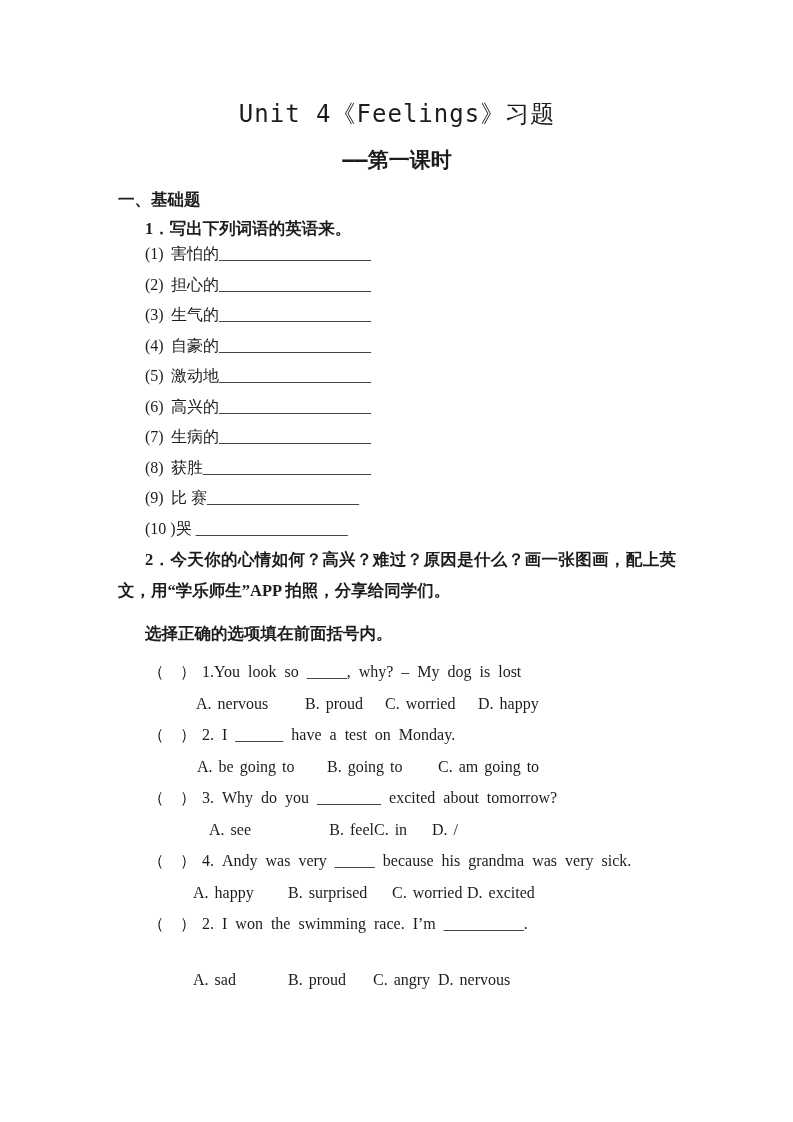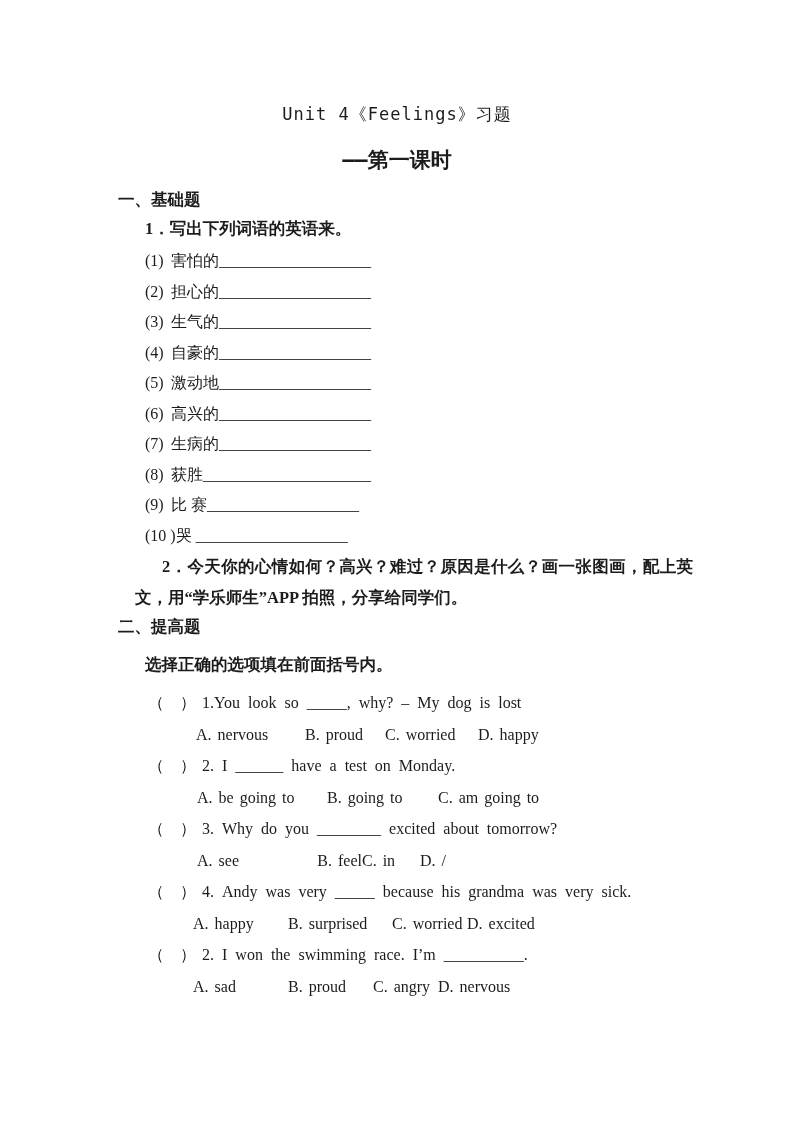--- a/index.html
+++ b/index.html
@@ -13,21 +13,21 @@
     overflow: hidden;
     color: #1c1c1c;
     font-family: "Liberation Serif", "DejaVu Serif", serif;
     font-size: 16px;
   }
   .doc {
     padding: 101px 117px 0 118px; 
   }
   .title {
     text-align: center;
-    font-size: 17px;
+    font-size: 24px;
     line-height: 26px;
     font-family: "DejaVu Sans Mono", "Liberation Serif", monospace;
     letter-spacing: 1px;
   }
   .subtitle {
     margin-top: 20px;
     text-align: center;
     font-size: 21px;
     line-height: 26px;
     font-weight: bold;
@@ -39,38 +39,37 @@
     line-height: 20px;
   }
   .h-basic { margin-top: 17px; }
   .q1-label {
     margin-top: 9px;
     padding-left: 27px;
     font-weight: bold;
     font-size: 16.5px;
     line-height: 20px;
   }
-  .fill-list { margin-top: 7px; }
+  .fill-list { }
   .fill-item {
     padding-left: 27px;
     line-height: 30.5px;
     height: 30.5px;
     white-space: pre;
   }
   .fill-item .num { display: inline-block; min-width: 22px; }
   .blank { letter-spacing: 0; }
   .q2-para {
     margin-top: 0px;
     width: 558px;
     text-indent: 27px;
     text-align: justify;
     font-weight: bold;
     font-size: 16.5px;
     line-height: 31px;
-    margin-left: 17px;
   }
   .h-adv { margin-top: 4px; }
   .instr {
     margin-top: 18px;
     padding-left: 27px;
     font-weight: bold;
     font-size: 16.5px;
     line-height: 20px;
   }
   .qa-list { margin-top: 12px; }
@@ -92,28 +91,28 @@
   }
   .opts span { display: inline-block; }
   .opts-r1 { padding-left: 78px; }
   .opts-r1 span:nth-child(1) { width: 109px; }
   .opts-r1 span:nth-child(2) { width: 80px; }
   .opts-r1 span:nth-child(3) { width: 93px; }
   .opts-r2 { padding-left: 79px; }
   .opts-r2 span:nth-child(1) { width: 130px; }
   .opts-r2 span:nth-child(2) { width: 111px; }
   .opts-r3 { padding-left: 79px; }
-  .opts-r3 span:nth-child(1) { width: 85px; }
+  .opts-r3 span:nth-child(1) { width: 85px; margin-left: 12px; }
   .opts-r3 span:nth-child(2) { width: 80px; text-align: right; }
   .opts-r3 span:nth-child(3) { width: 58px; }
   .opts-r4 { padding-left: 75px; }
   .opts-r4 span:nth-child(1) { width: 95px; }
   .opts-r4 span:nth-child(2) { width: 104px; }
   .opts-r4 span:nth-child(3) { width: 75px; }
-  .opts-r5 { padding-left: 75px; }
+  .opts-r5 { padding-left: 75px; margin-top: 24px; }
   .opts-r5 span:nth-child(1) { width: 95px; }
   .opts-r5 span:nth-child(2) { width: 85px; }
   .opts-r5 span:nth-child(3) { width: 65px; }
 </style>
 </head>
 <body>
 
 <div class="doc">
 
   <div class="title">Unit 4《Feelings》习题</div>
@@ -130,21 +129,20 @@
     <div class="fill-item"><span class="num">(5)</span> <span>激动地</span><span class="blank">___________________</span></div>
     <div class="fill-item"><span class="num">(6)</span> <span>高兴的</span><span class="blank">___________________</span></div>
     <div class="fill-item"><span class="num">(7)</span> <span>生病的</span><span class="blank">___________________</span></div>
     <div class="fill-item"><span class="num">(8)</span> <span>获胜</span><span class="blank">_____________________</span></div>
     <div class="fill-item"><span class="num">(9)</span> <span>比 赛</span><span class="blank">___________________</span></div>
     <div class="fill-item"><span class="num">(10 )</span><span>哭 </span><span class="blank">___________________</span></div>
   </div>
 
   <div class="q2-para">2．今天你的心情如何？高兴？难过？原因是什么？画一张图画，配上英文，用“学乐师生”APP 拍照，分享给同学们。</div>
 
-  <div class="sec-heading h-adv">二、提高题</div>
   <div class="instr">选择正确的选项填在前面括号内。</div>
 
   <div class="qa-list">
 
     <div class="q-line"><span class="bracket">（ ）</span><span class="q-text">1.You look so _____, why? – My dog is lost</span></div>
     <div class="opts opts-r1">
       <span>A. nervous</span><span>B. proud</span><span>C. worried</span><span>D. happy</span>
     </div>
 
     <div class="q-line"><span class="bracket">（ ）</span><span class="q-text">2. I ______ have a test on Monday.</span></div>

